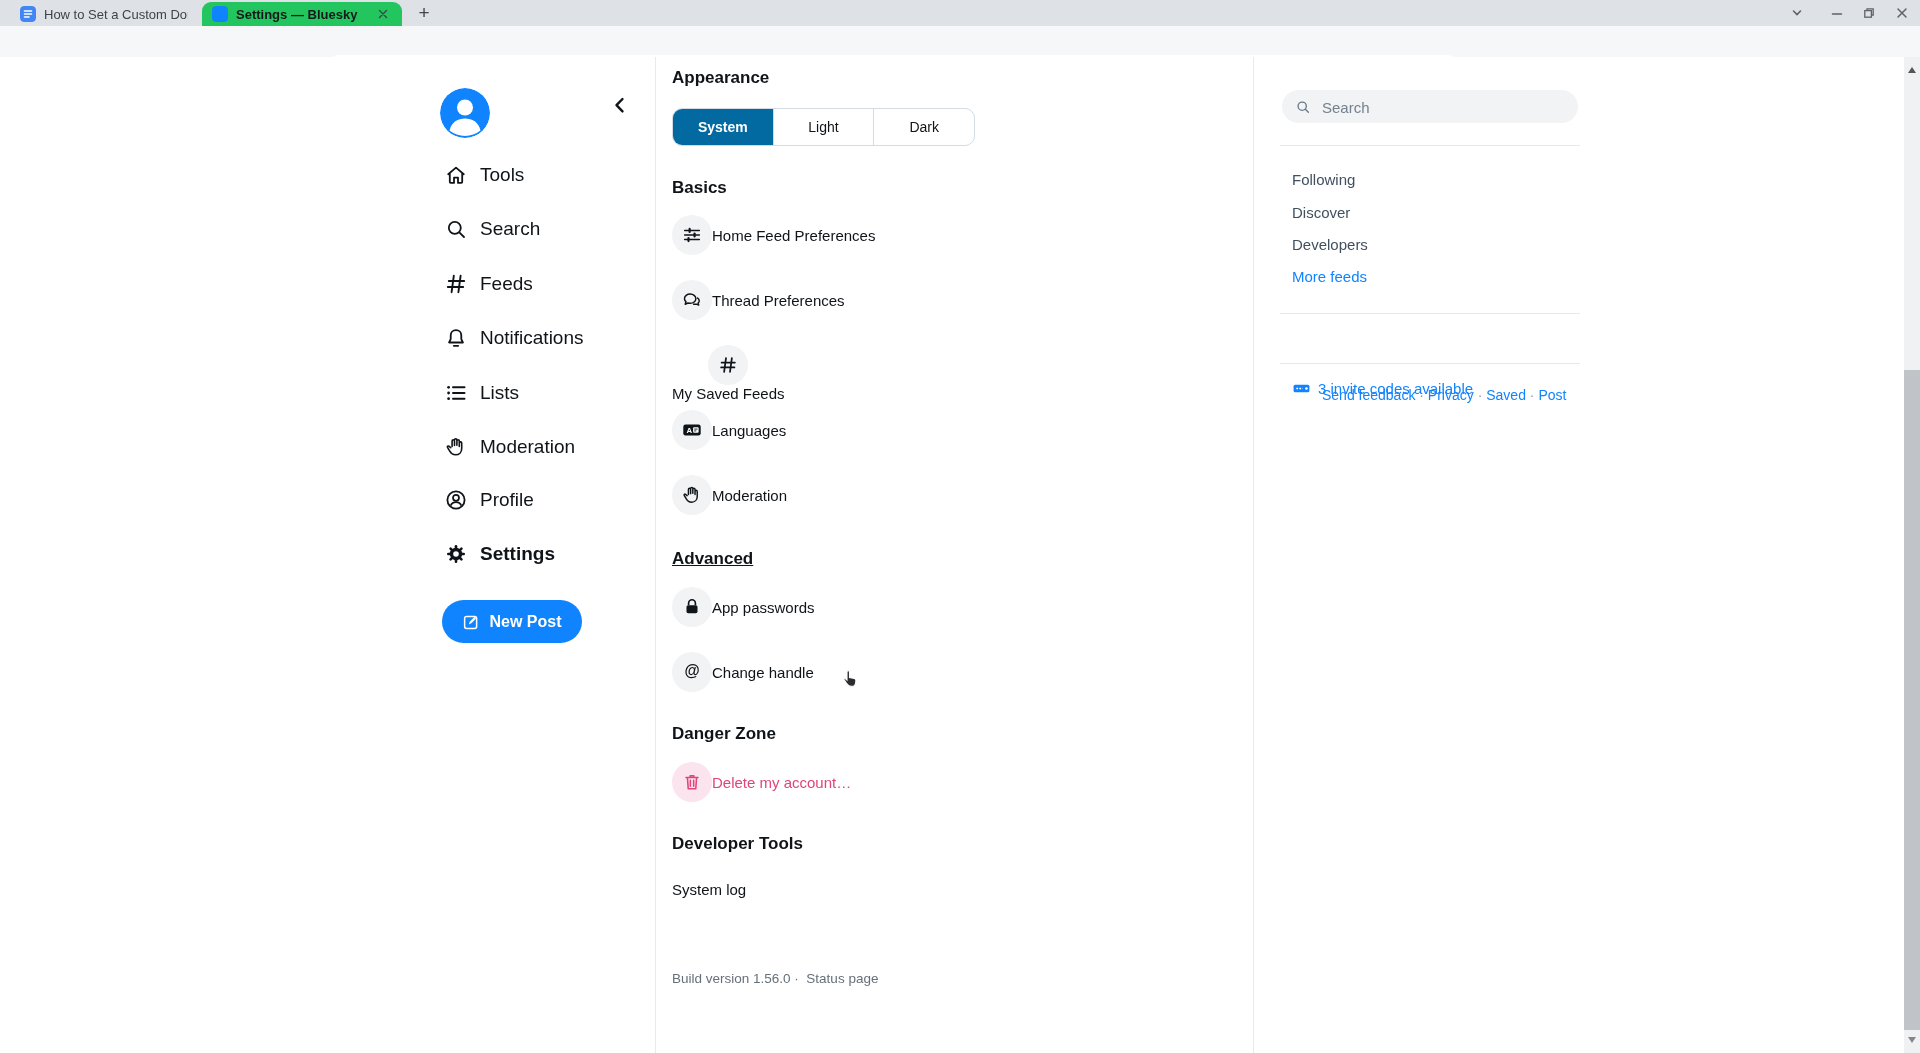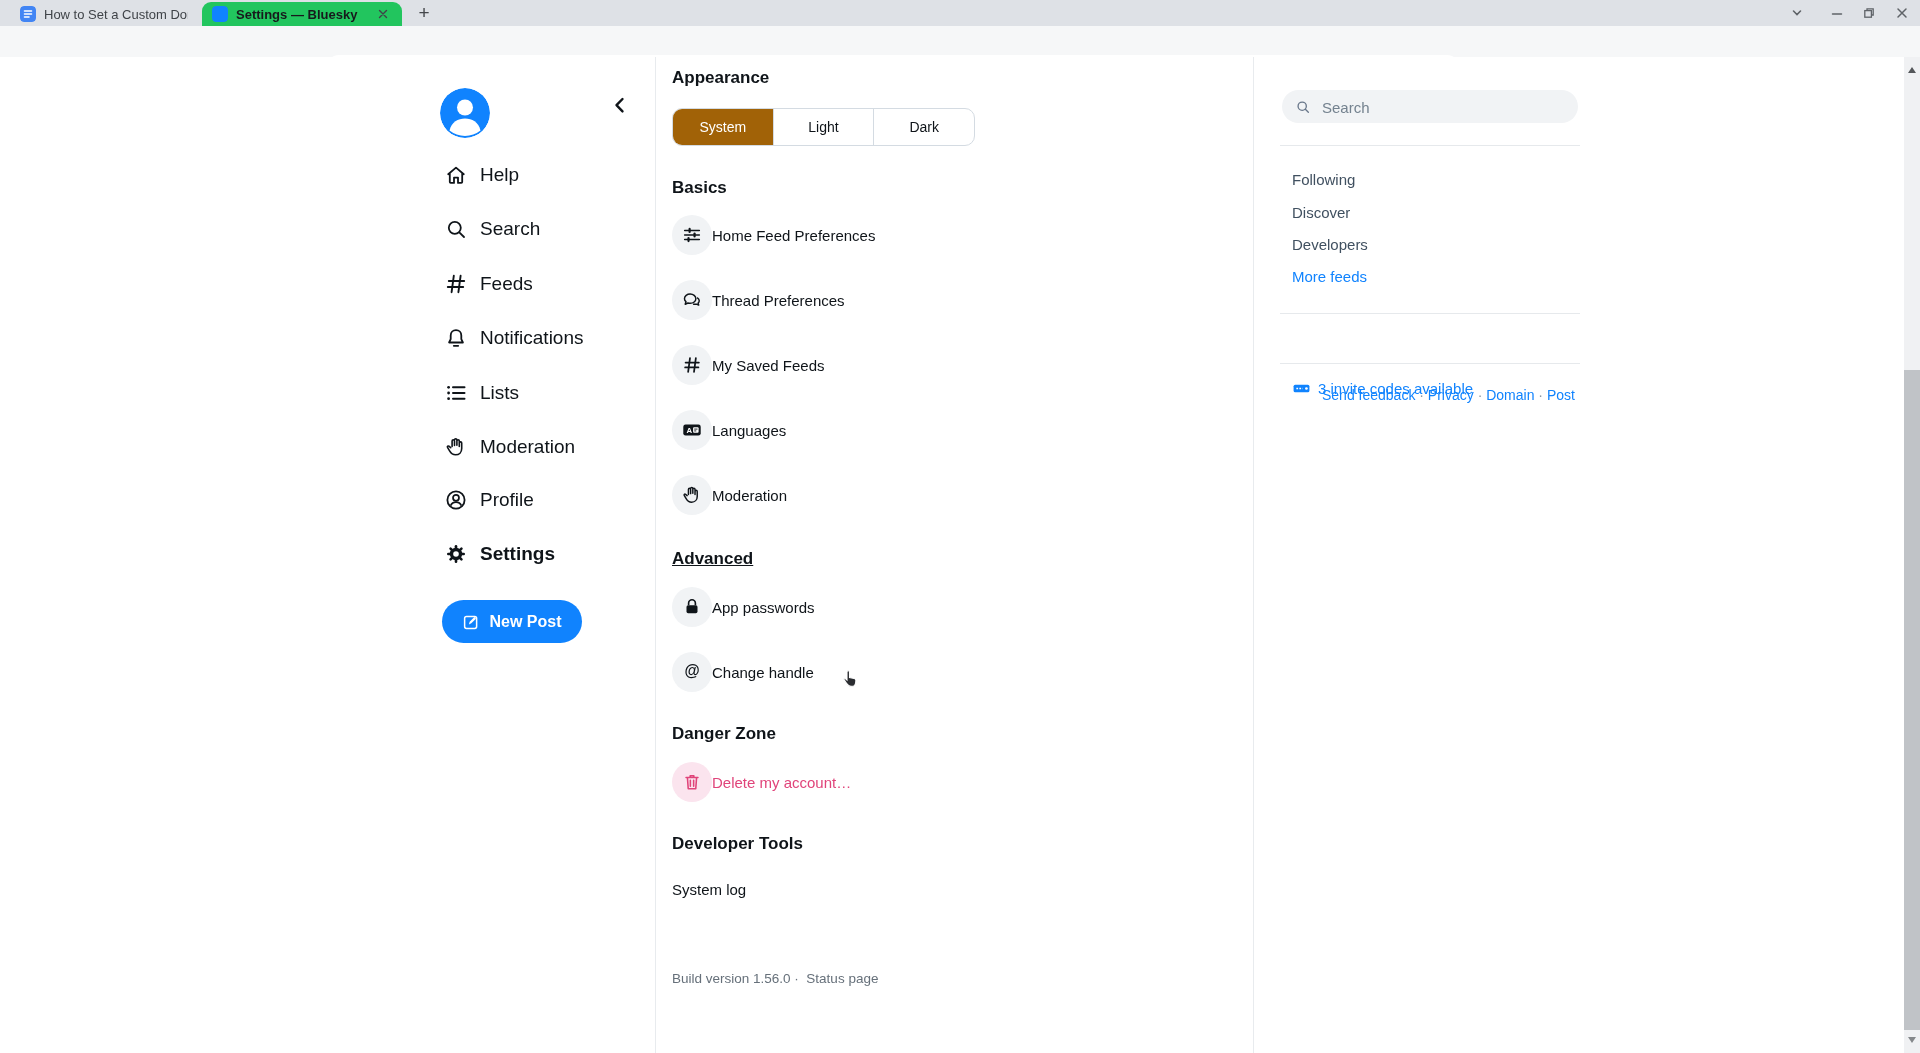--- a/index.html
+++ b/index.html
@@ -30,21 +30,21 @@
   .navlabel{font-size:19px;color:#0f1419;}
   .navlabel.bold{font-weight:bold;}
   .vline{width:1px;background:#e8ebee;top:57px;height:996px;}
   .h-sec{font-size:17px;font-weight:bold;color:#0f1419;}
   .row-item{display:flex;align-items:center;left:672px;cursor:pointer;}
   .iconcircle{width:40px;height:40px;border-radius:50%;background:#f1f3f5;display:flex;align-items:center;justify-content:center;}
   .rowlabel{font-size:15px;color:#0f1419;}
   .seg{left:672px;top:108px;width:301px;height:36px;border:1px solid #d4dbe2;border-radius:10px;display:flex;overflow:hidden;background:#fff;}
   .seg > div{flex:1;display:flex;align-items:center;justify-content:center;font-size:14px;color:#0f1419;border-right:1px solid #d4dbe2;cursor:pointer;}
   .seg > div:last-child{border-right:none;}
-  .seg > div.sel{background:#a16207;color:#fff;}
+  .seg > div.sel{background:#0369a1;color:#fff;font-weight:bold;}
   .newpost{left:442px;top:600px;width:140px;height:43px;border-radius:22px;background:#1083fe;color:#fff;
            display:flex;align-items:center;justify-content:center;gap:9px;font-size:16px;font-weight:bold;cursor:pointer;}
   .rdiv{left:1280px;width:300px;height:1px;background:#e6e9ec;}
   .rlink{left:1292px;font-size:15px;color:#405060;cursor:pointer;}
   .blue{color:#1083fe;}
   .footline{left:1290px;top:330px;font-size:14px;}
   .footline .sep{color:#8a97a3;}
   .searchpill{left:1282px;top:90px;width:296px;height:33px;border-radius:17px;background:#f1f3f5;}
   .searchpill input{position:absolute;left:38px;top:0;width:245px;height:33px;border:none;background:transparent;
                     font-size:15px;color:#0f1419;outline:none;font-family:"Liberation Sans",sans-serif;}
@@ -224,21 +224,21 @@
   <div class="abs" style="left:608px;top:36px;">
     <svg width="24" height="24" viewBox="0 0 24 24">
         <path d="M14.5 6L8.5 12.2 14.5 18.4" fill="none" stroke="#0f1419" stroke-width="2.4" stroke-linecap="round" stroke-linejoin="round"></path>
       </svg>
   </div>
 
   <div class="abs navitem" style="top:104px;">
     <svg width="24" height="24" viewBox="0 0 24 24">
         <path d="M4.2 11.2L12 4.6l7.8 6.6M5.8 10.3V19a.9.9 0 00.9.9H10v-5.3h4v5.3h3.3a.9.9 0 00.9-.9v-8.7" fill="none" stroke="#0f1419" stroke-width="1.8" stroke-linejoin="round" stroke-linecap="round"></path>
       </svg>
-    <span class="navlabel">Help</span>
+    <span class="navlabel">Tools</span>
   </div>
   <div class="abs navitem" style="top:158px;">
     <svg width="24" height="24" viewBox="0 0 24 24">
         <circle cx="10.8" cy="10.8" r="6" fill="none" stroke="#0f1419" stroke-width="1.8"></circle>
         <path d="M15.3 15.3l4.7 4.7" stroke="#0f1419" stroke-width="1.8" stroke-linecap="round"></path>
       </svg>
     <span class="navlabel">Search</span>
   </div>
   <div class="abs navitem" style="top:213px;">
     <svg width="24" height="24" viewBox="0 0 24 24">
@@ -327,21 +327,21 @@
   </div>
   <div class="abs row-item" style="top:223px;">
     <div class="iconcircle">
       <svg width="22" height="22" viewBox="0 0 24 24" fill="none" stroke="#0f1419" stroke-width="1.6" stroke-linejoin="round">
           <path d="M10 5.5c-3.4 0-6.2 2.2-6.2 5 0 1.3.6 2.4 1.6 3.3L4.6 16.6l3-1.3c.7.2 1.5.3 2.4.3 3.4 0 6.2-2.2 6.2-5s-2.8-5.1-6.2-5.1z"></path>
           <path d="M17.6 9.3c1.4.8 2.3 2 2.3 3.5 0 1-.4 1.9-1.2 2.6l.6 2.2-2.4-1.1c-.5.1-1.1.2-1.7.2-.7 0-1.4-.1-2-.3"></path>
         </svg>
     </div>
     <span class="rowlabel">Thread Preferences</span>
   </div>
-  <div class="abs row-item" style="top:288px;">
+  <div class="abs row-item" style="top:288px;flex-direction:column;">
     <div class="iconcircle">
       <svg width="22" height="22" viewBox="0 0 24 24">
           <path d="M9.8 4.5l-2 15M16.2 4.5l-2 15M5 9.3h14.5M4.5 14.7H19" fill="none" stroke="#0f1419" stroke-width="1.9" stroke-linecap="round"></path>
         </svg>
     </div>
     <span class="rowlabel">My Saved Feeds</span>
   </div>
   <div class="abs row-item" style="top:353px;">
     <div class="iconcircle">
       <svg width="22" height="22" viewBox="0 0 24 24">
@@ -418,21 +418,21 @@
   <div class="abs rlink" style="top:147px;">Discover</div>
   <div class="abs rlink" style="top:179px;">Developers</div>
   <div class="abs rlink blue" style="top:211px;">More feeds</div>
 
   <div class="abs rdiv" style="top:256px;"></div>
   <div class="abs footline">
     <span class="blue" style="cursor:pointer;margin-left:32px;">Send feedback</span>
     <span class="sep">·</span>
     <span class="blue" style="cursor:pointer;">Privacy</span>
     <span class="sep">·</span>
-    <span class="blue" style="cursor:pointer;">Domain</span>
+    <span class="blue" style="cursor:pointer;">Saved</span>
     <span class="sep">·</span>
     <span class="blue" style="cursor:pointer;">Post</span>
   </div>
   <div class="abs rdiv" style="top:306px;"></div>
 
   <div class="abs" style="left:1292px;top:322px;display:flex;align-items:center;gap:7px;cursor:pointer;">
     <svg width="19" height="19" viewBox="0 0 24 24">
         <rect x="2" y="7.3" width="20" height="9.4" rx="2" fill="#1083fe"></rect>
         <path d="M5.5 12h8" stroke="#fff" stroke-width="1.7" stroke-dasharray="2.2 1.6"></path>
         <circle cx="18.2" cy="12" r="1.7" fill="#fff"></circle>

